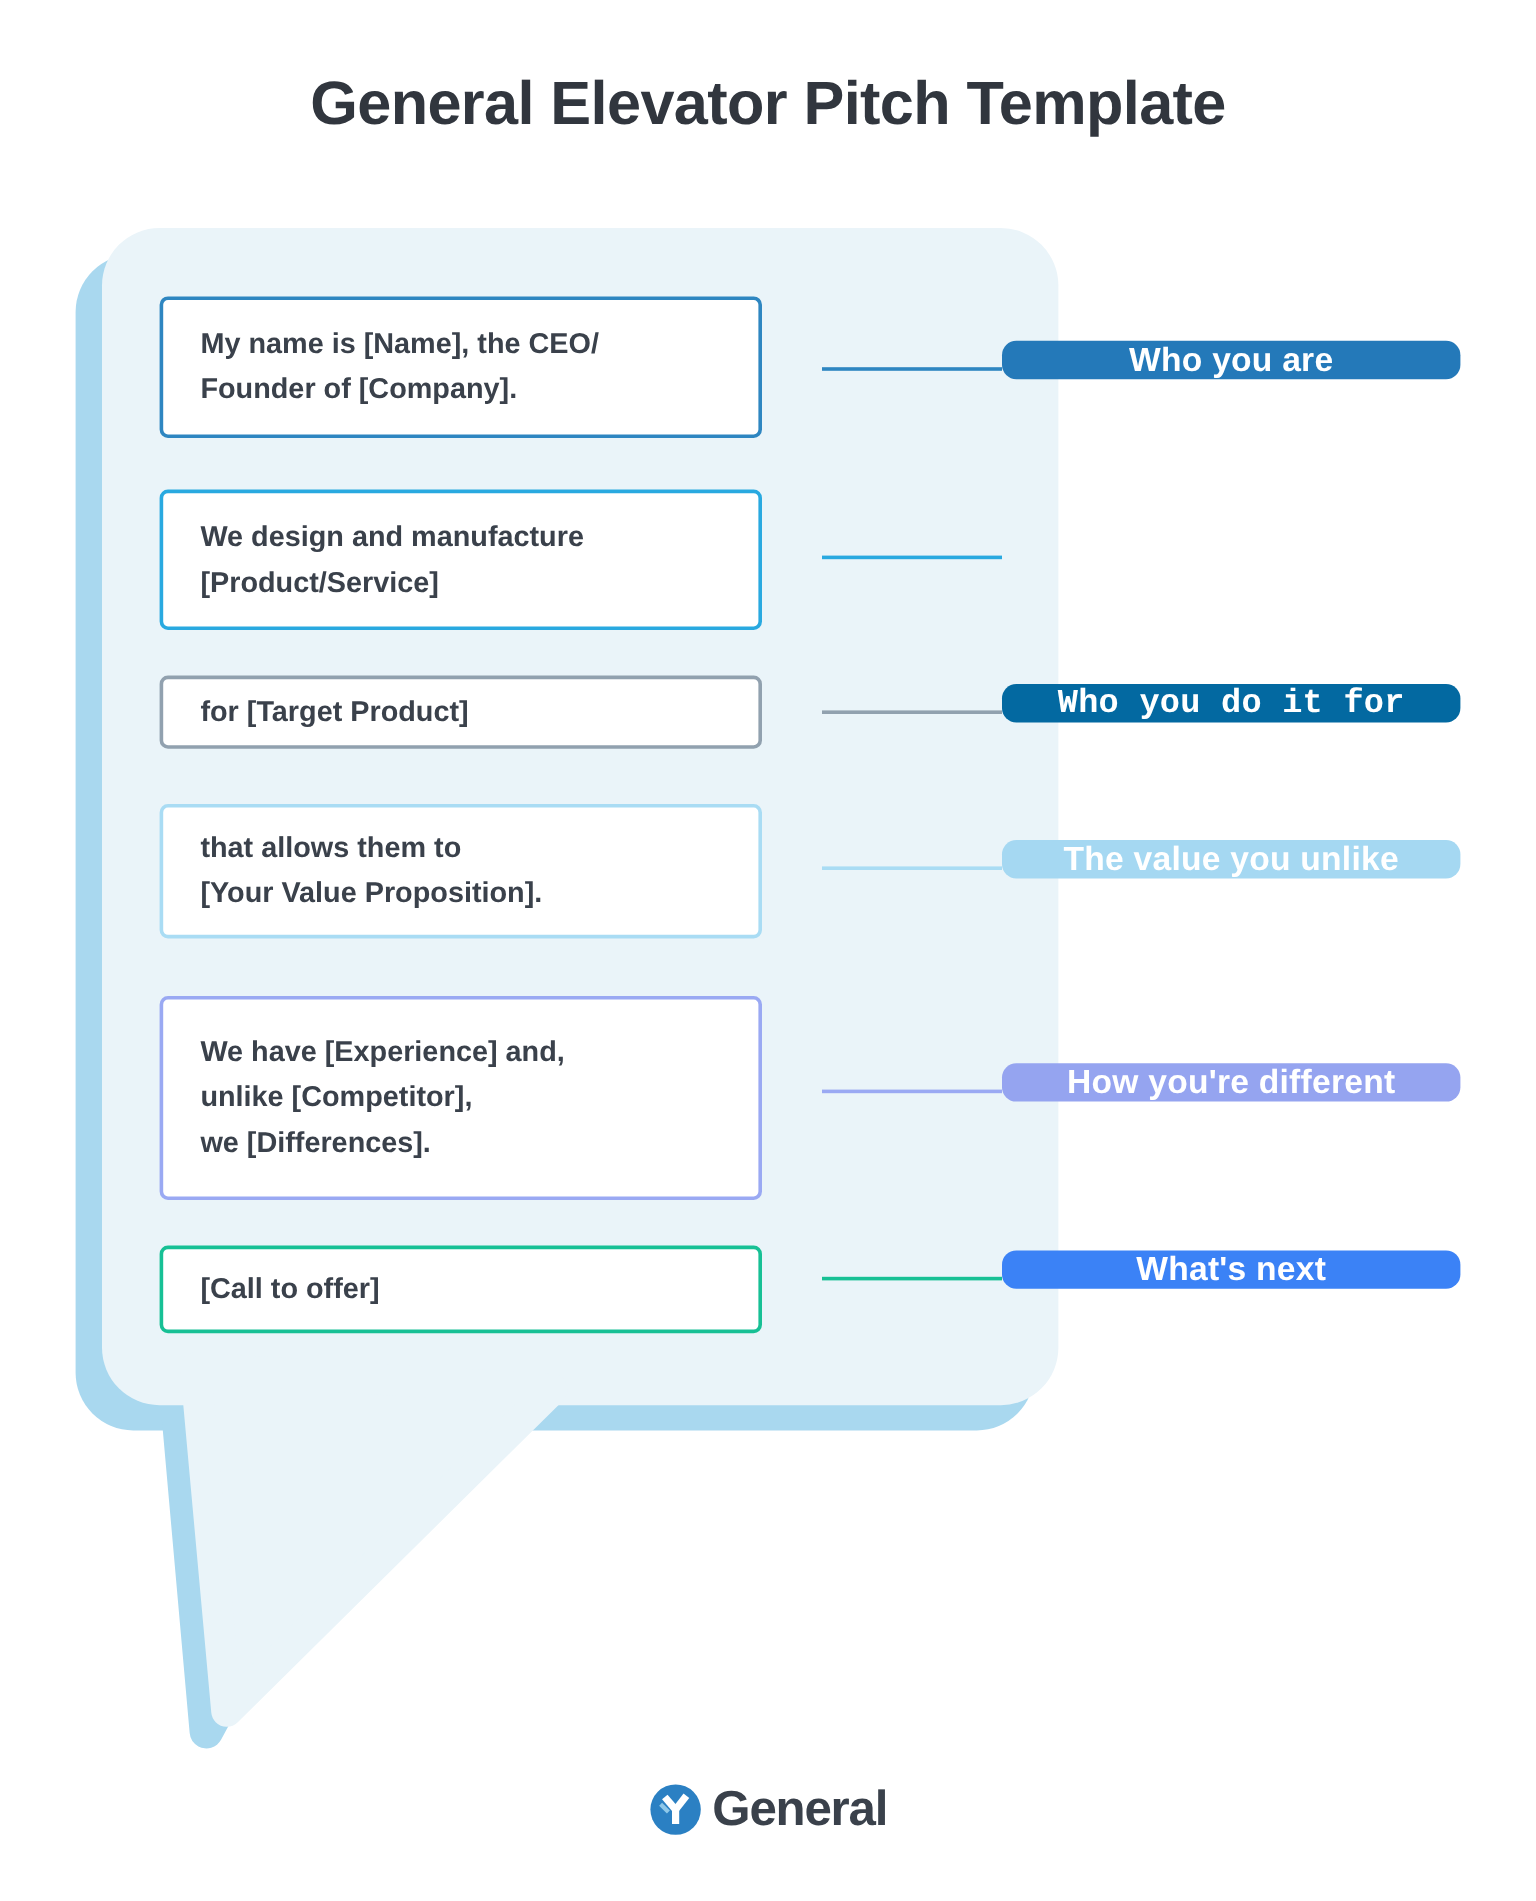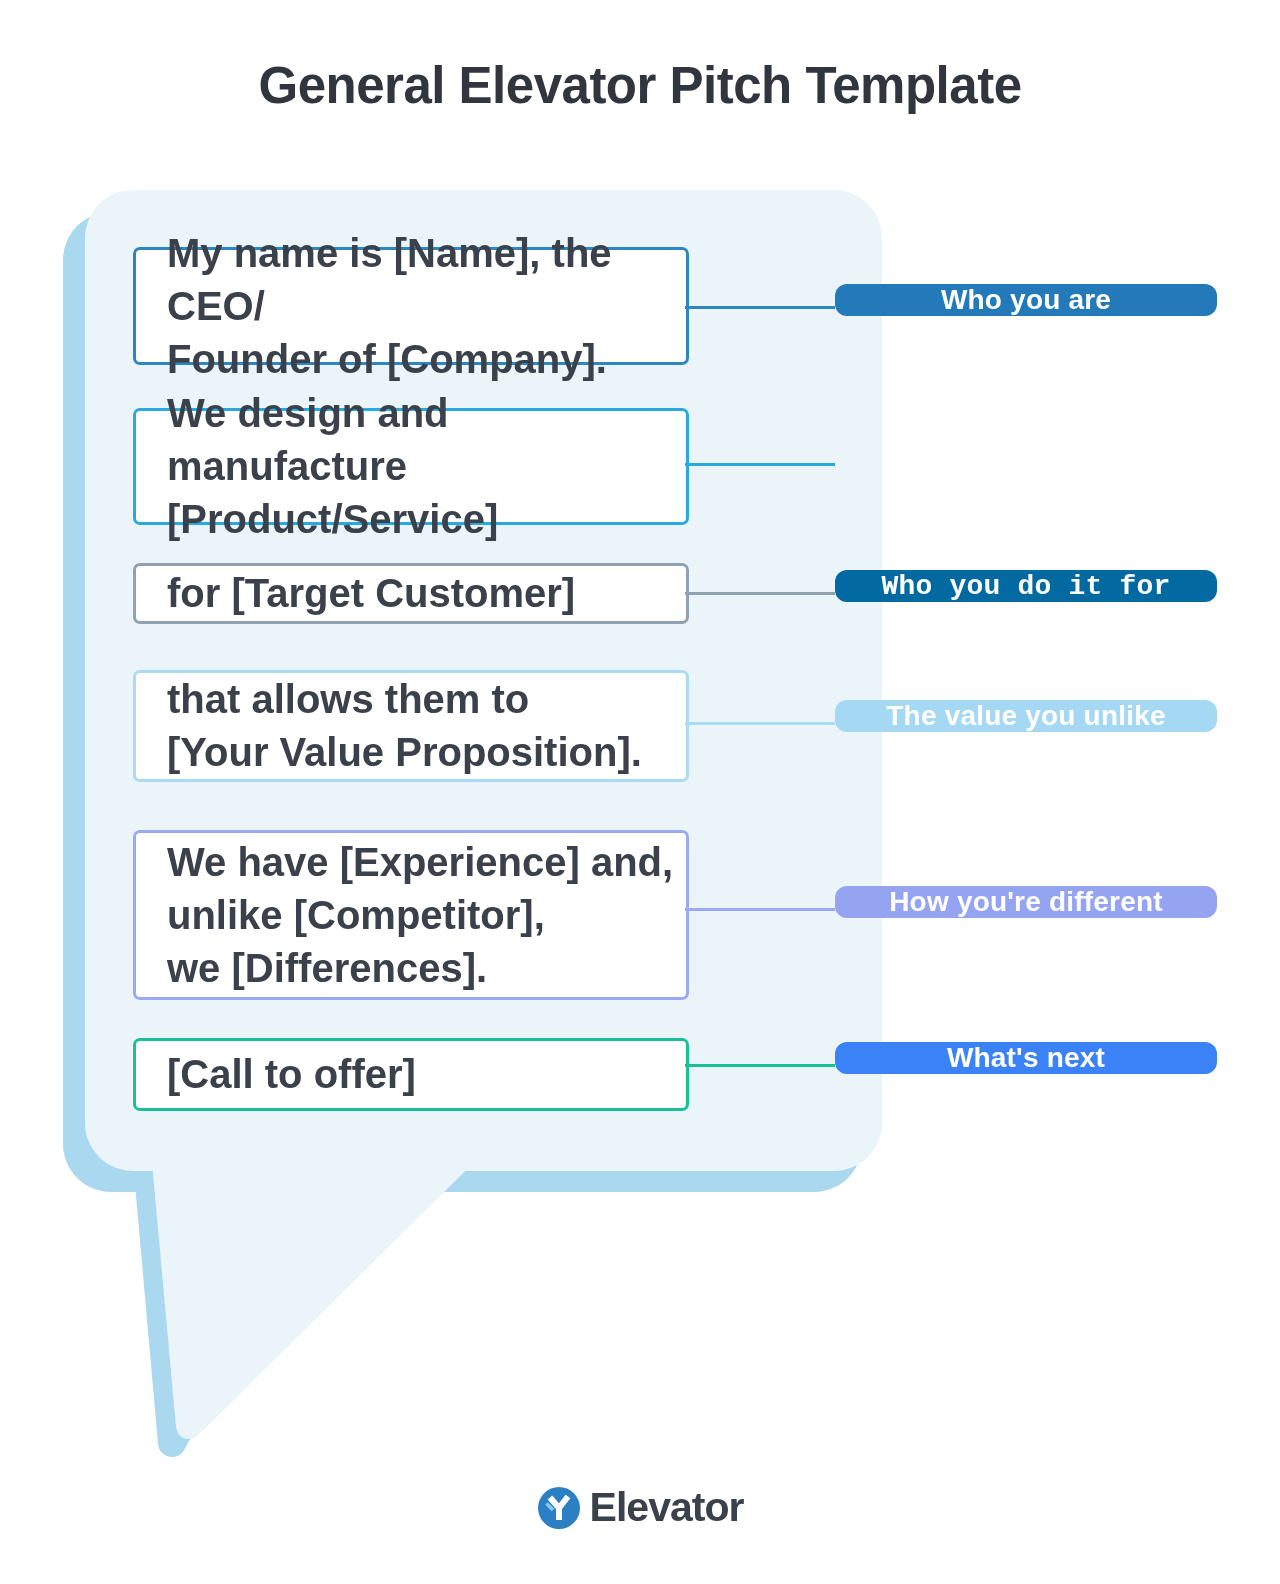--- a/index.html
+++ b/index.html
@@ -16,29 +16,29 @@
     text-align:center;
     font-size:51px;
     font-weight:bold;
     letter-spacing:-0.5px;
     color:#31363e;
     margin:0;
   }
   .bubble-svg{position:absolute;left:0;top:0;}
   .box{
     position:absolute;
-    left:133px;width:556px;
+    left:133px;width:502px;
     box-sizing:border-box;
     background:#ffffff;
     border:3px solid #999;
     border-radius:7px;
     display:flex;align-items:center;
     padding-left:31px;
-    font-size:40px;font-weight:bold;
-    line-height:53px;
+    font-size:24px;font-weight:bold;
+    line-height:38px;
     color:#3a414b;
     white-space:pre-line;
   }
   .conn{
     position:absolute;
     left:685px;width:150px;height:3px;
     background:#999;
   }
   .pill{
     position:absolute;
@@ -86,21 +86,21 @@
 
   <div class="box r0" style="border-color: rgb(46, 134, 193);">My name is [Name], the CEO/
 Founder of [Company].</div>
   <div class="conn r0" style="background-color: rgb(46, 134, 193);"></div>
   <div class="pill r0" style="background-color: rgb(36, 121, 185);">Who you are</div>
 
   <div class="box r1" style="border-color: rgb(41, 169, 224);">We design and manufacture
 [Product/Service]</div>
   <div class="conn r1" style="background-color: rgb(41, 169, 224);"></div>
 
-  <div class="box r2" style="border-color: rgb(145, 161, 175);">for [Target Customer]</div>
+  <div class="box r2" style="border-color: rgb(145, 161, 175);">for [Target Product]</div>
   <div class="conn r2" style="background-color: rgb(145, 161, 175);"></div>
   <div class="pill r2" style="background-color: #0369a1; font-family: Liberation Mono, monospace;">Who you do it for</div>
 
   <div class="box r3" style="border-color: rgb(169, 220, 244);">that allows them to
 [Your Value Proposition].</div>
   <div class="conn r3" style="background-color: rgb(169, 220, 244);"></div>
   <div class="pill r3" style="background-color: rgb(165, 216, 242);">The value you unlike</div>
 
   <div class="box r4" style="border-color: rgb(154, 169, 243);">We have [Experience] and,
 unlike [Competitor],
@@ -113,16 +113,16 @@
   <div class="pill r5" style="background-color: #3b82f6;">What's next</div>
 
   <div class="logo">
     <svg width="44" height="44" viewBox="0 0 44 44" aria-hidden="true">
       <circle cx="22" cy="22" r="21" fill="#2b80c3"></circle>
       <line x1="9.5" y1="17.5" x2="16" y2="24" stroke="#8fc8e9" stroke-width="3.5"></line>
       <line x1="13" y1="11.5" x2="22" y2="22" stroke="#ffffff" stroke-width="6"></line>
       <line x1="31" y1="10.5" x2="22" y2="22" stroke="#ffffff" stroke-width="6"></line>
       <line x1="22" y1="20" x2="22" y2="34" stroke="#ffffff" stroke-width="6"></line>
     </svg>
-    <span class="logo-word">Elevator</span>
+    <span class="logo-word">General</span>
   </div>
 
 </div>
 
 </body></html>

